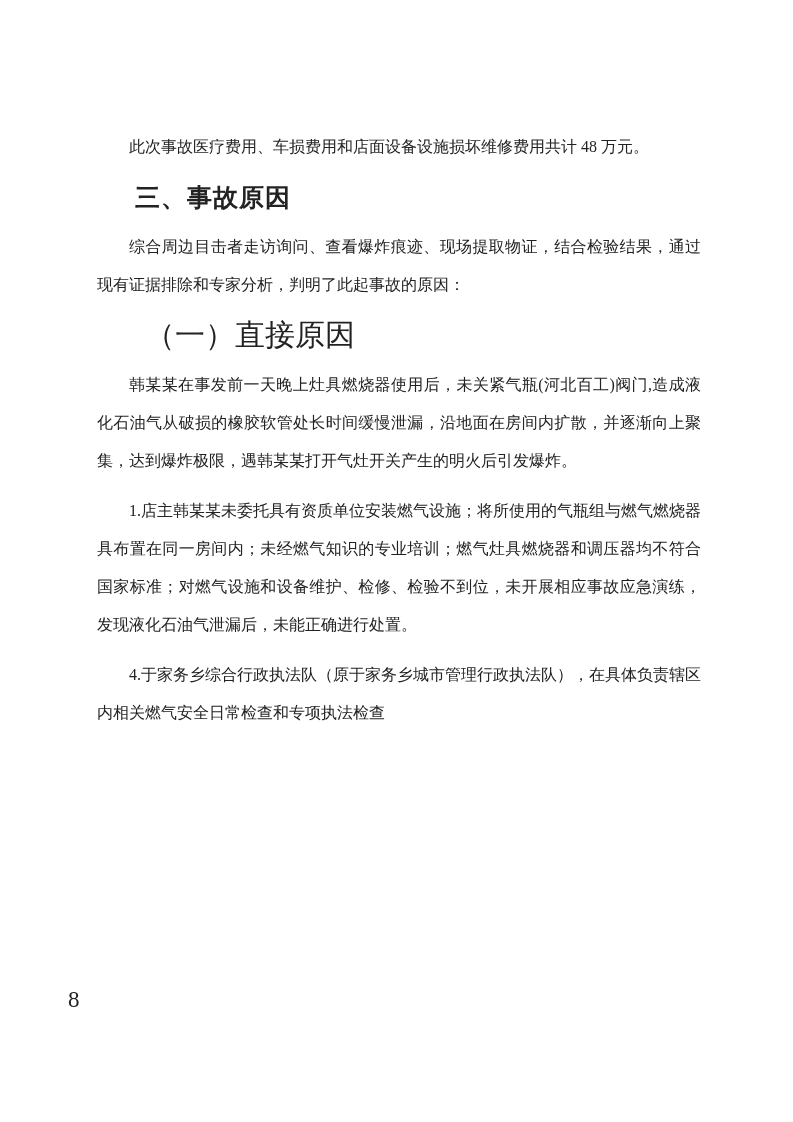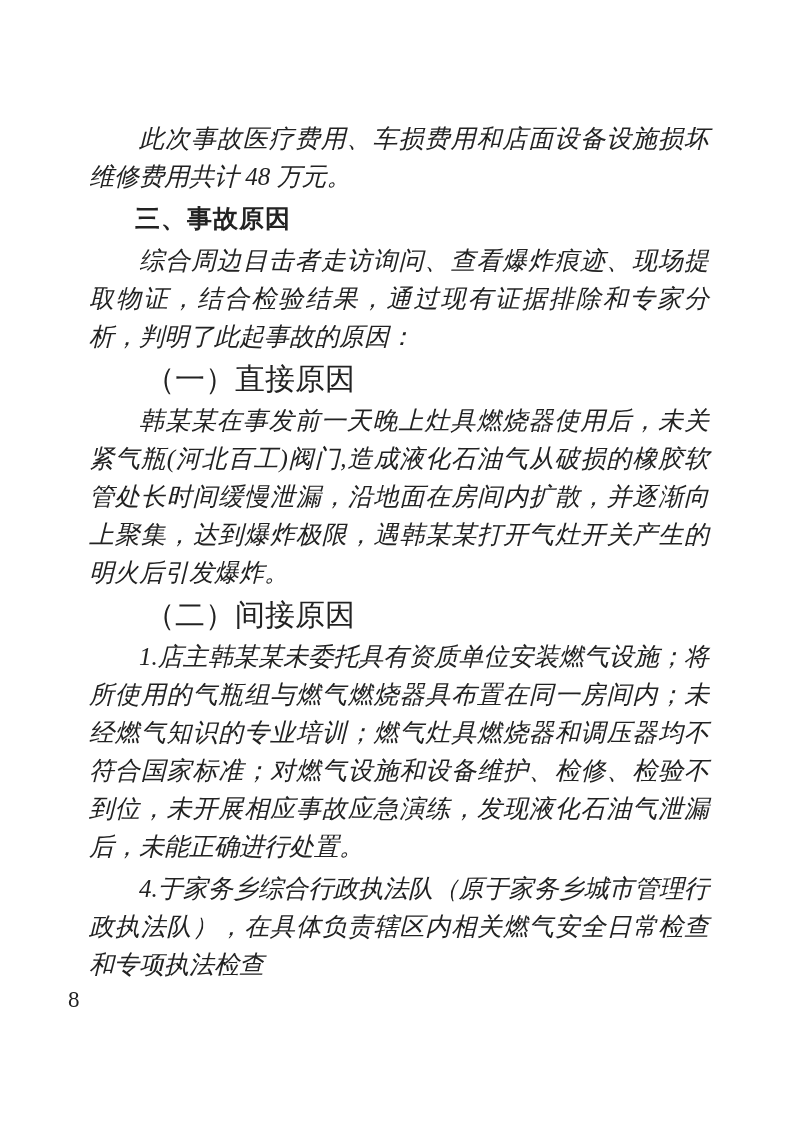--- a/index.html
+++ b/index.html
@@ -16,36 +16,35 @@
     font-family: "Liberation Serif", "DejaVu Serif", serif;
     color: #222222;
   }
   .content {
     position: absolute;
     left: 85px;
     top: 116px;
     width: 628px;
   }
   .para {
-    margin: 4px;
-    font-size: 25px;
+    margin: 12px;
+    font-size: 16px;
     line-height: 38px;
     text-align: justify;
     text-align-last: left;
     text-indent: 2em;
     word-break: break-all;
-    font-style: italic;
   }
   .heading {
     margin: 0;
     font-size: 25px;
     line-height: 38px;
     text-indent: 2em;
     font-weight: bold;
-    font-family: Liberation Serif, serif;
+    font-family: Liberation Sans, sans-serif;
     letter-spacing: 1px;
   }
   .subheading {
     margin: 0;
     font-size: 30px;
     line-height: 38px;
     text-indent: 2em;
   }
   .page-number {
     position: absolute;
@@ -60,18 +59,17 @@
 </head>
 <body>
 
 <div class="page">
   <div class="content">
     <p class="para">此次事故医疗费用、车损费用和店面设备设施损坏维修费用共计 48 万元。</p>
     <p class="heading">三、事故原因</p>
     <p class="para">综合周边目击者走访询问、查看爆炸痕迹、现场提取物证，结合检验结果，通过现有证据排除和专家分析，判明了此起事故的原因：</p>
     <p class="subheading">（一）直接原因</p>
     <p class="para">韩某某在事发前一天晚上灶具燃烧器使用后，未关紧气瓶(河北百工)阀门,造成液化石油气从破损的橡胶软管处长时间缓慢泄漏，沿地面在房间内扩散，并逐渐向上聚集，达到爆炸极限，遇韩某某打开气灶开关产生的明火后引发爆炸。</p>
-    <p class="subheading">（二）间接原因</p>
     <p class="para">1.店主韩某某未委托具有资质单位安装燃气设施；将所使用的气瓶组与燃气燃烧器具布置在同一房间内；未经燃气知识的专业培训；燃气灶具燃烧器和调压器均不符合国家标准；对燃气设施和设备维护、检修、检验不到位，未开展相应事故应急演练，发现液化石油气泄漏后，未能正确进行处置。</p>
     <p class="para">4.于家务乡综合行政执法队（原于家务乡城市管理行政执法队），在具体负责辖区内相关燃气安全日常检查和专项执法检查</p>
   </div>
   <div class="page-number">8</div>
 </div>
 
 </body></html>

